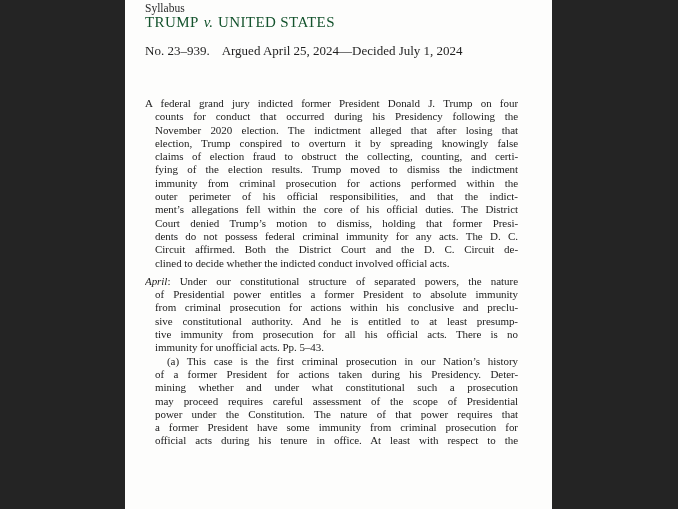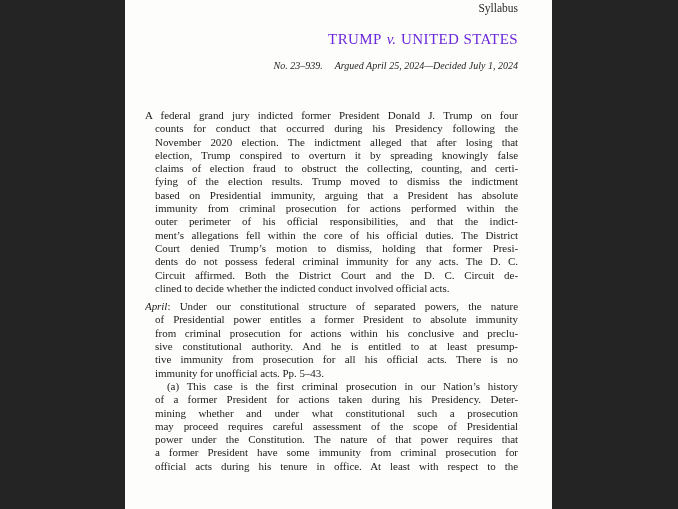--- a/index.html
+++ b/index.html
@@ -12,46 +12,44 @@
   }
   .paper {
     position: absolute;
     left: 125px; top: 0;
     width: 427px; height: 509px;
     background: #fdfdfc;
     color: #212121;
     box-sizing: border-box;
     padding: 2px 34px 0 20px;
   }
-  .center { text-align: right; }
+  .center { text-align: left; }
   .running-head {
     font-size: 11.5px;
     color: #2a2a2a;
   }
   .case-title {
-    margin-top: 17px;
     font-size: 15px;
     letter-spacing: 0.4px;
-    color: #6d28d9;
+    color: #14532d;
     white-space: nowrap;
   }
   .case-title .vs { font-style: italic; margin: 0 5px; letter-spacing: 0; }
   .certiorari {
     margin-top: 13px;
     font-size: 10.5px;
     line-height: 15.5px;
     letter-spacing: 0.3px;
     color: #1b1b1b;
   }
   .docket {
     margin-top: 12px;
-    font-size: 10px;
+    font-size: 13px;
     color: #1f1f1f;
     white-space: nowrap;
-    font-style: italic;
   }
   .docket .dates { margin-left: 12px; }
   .body-text {
     margin-top: 38px;
     font-size: 11px;
     line-height: 13.3px;
     letter-spacing: -0.05px;
   }
   .para { margin: 0; }
   .para.gap-before { margin-top: 5px; }
@@ -84,21 +82,20 @@
   </div>
 
   <div class="body-text">
       <div class="para hang">
         <div class="jline first">A federal grand jury indicted former President Donald J. Trump on four</div>
         <div class="jline">counts for conduct that occurred during his Presidency following the</div>
         <div class="jline">November 2020 election.  The indictment alleged that after losing that</div>
         <div class="jline">election, Trump conspired to overturn it by spreading knowingly false</div>
         <div class="jline">claims of election fraud to obstruct the collecting, counting, and certi-</div>
         <div class="jline">fying of the election results.  Trump moved to dismiss the indictment</div>
-        <div class="jline">based on Presidential immunity, arguing that a President has absolute</div>
         <div class="jline">immunity from criminal prosecution for actions performed within the</div>
         <div class="jline">outer perimeter of his official responsibilities, and that the indict-</div>
         <div class="jline">ment’s allegations fell within the core of his official duties.  The District</div>
         <div class="jline">Court denied Trump’s motion to dismiss, holding that former Presi-</div>
         <div class="jline">dents do not possess federal criminal immunity for any acts.  The D. C.</div>
         <div class="jline">Circuit affirmed.  Both the District Court and the D. C. Circuit de-</div>
         <div class="jline endpara">clined to decide whether the indicted conduct involved official acts.</div>
       </div>
       <div class="para hang gap-before">
         <div class="jline first"><span class="lead-italic">April</span>: Under our constitutional structure of separated powers, the nature</div>

